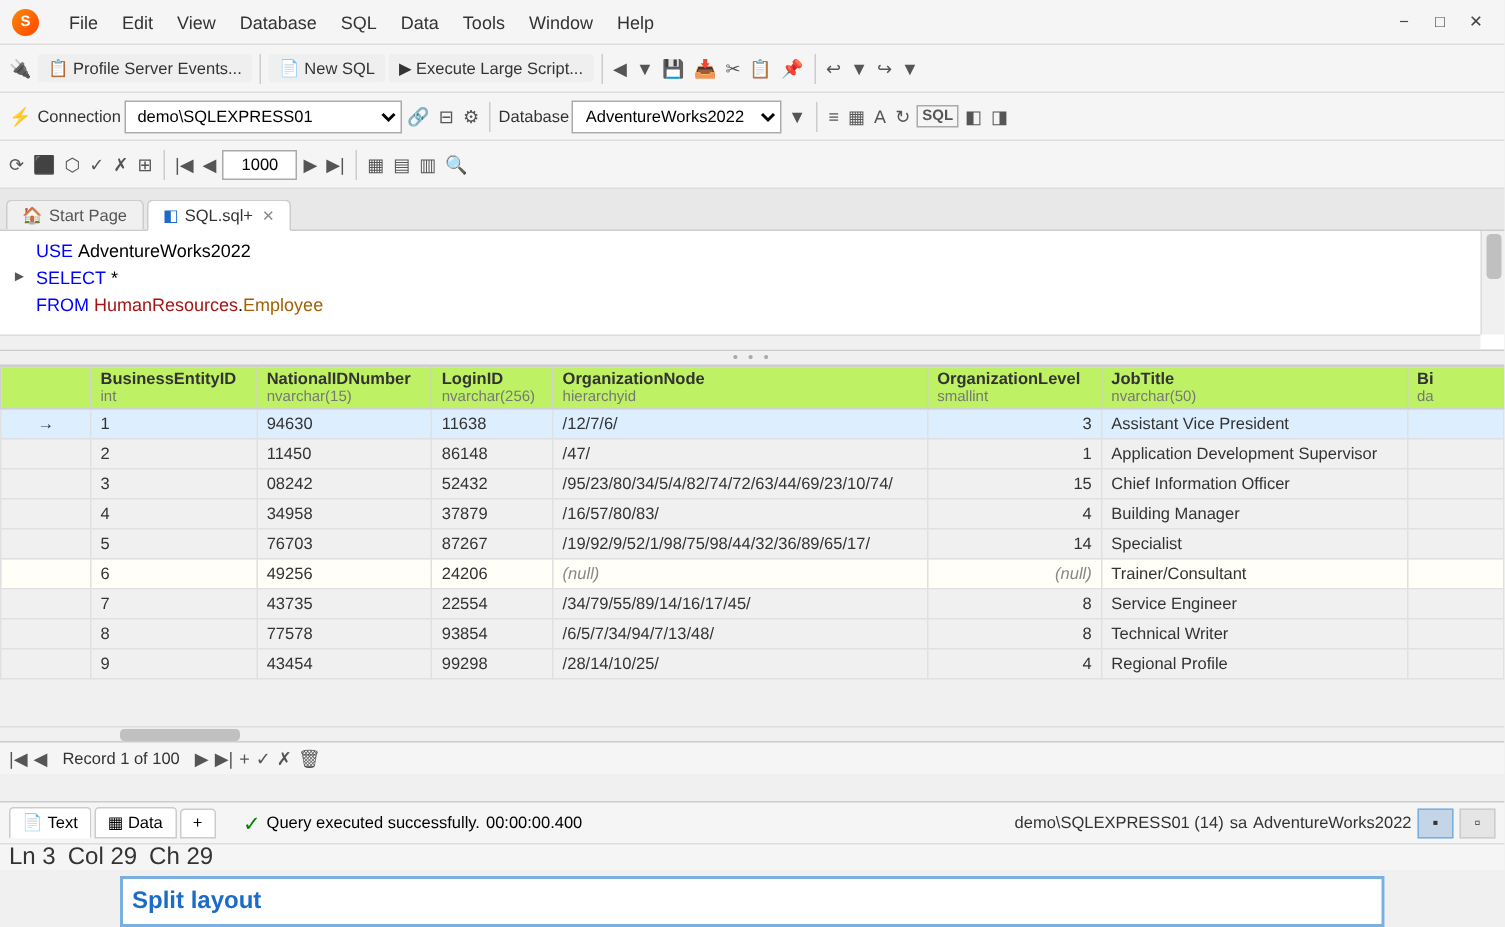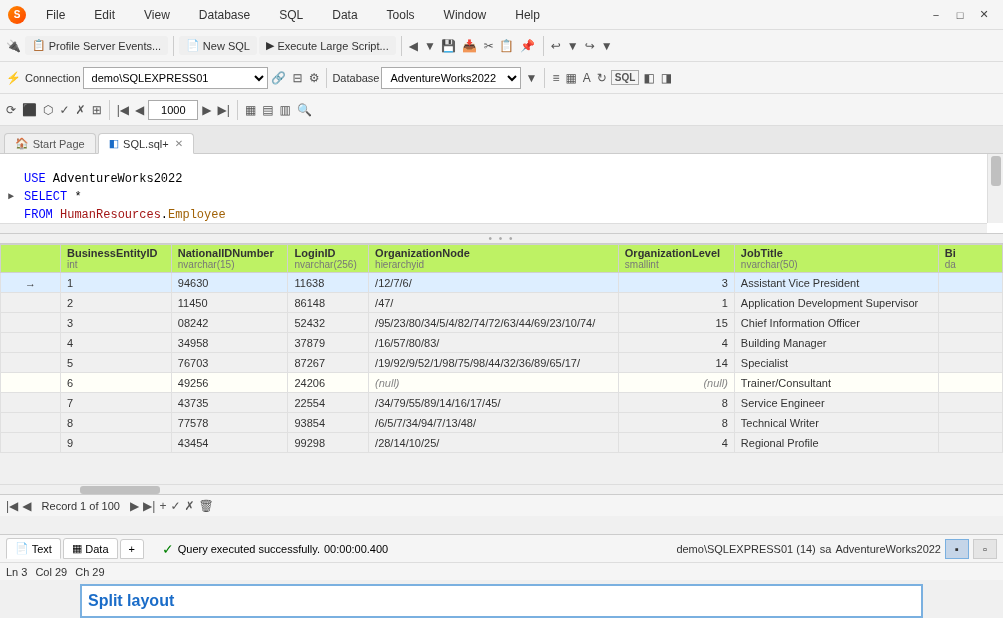--- a/index.html
+++ b/index.html
@@ -1,21 +1,21 @@
 <!DOCTYPE html>
 <html><head>
   <meta charset="utf-8">
   <style>
     * { box-sizing: border-box; margin: 0; padding: 0; }
     body { font-family: 'Segoe UI', sans-serif; font-size: 12px; background: #f0f0f0; width: 1003px; height: 618px; overflow: hidden; }
 
     
     .title-bar { display: flex; align-items: center; background: #f5f5f5; height: 30px; padding: 0 8px; border-bottom: 1px solid #ddd; justify-content: space-between; }
     .title-bar-left { display: flex; align-items: center; gap: 12px; }
-    .title-bar-menu { display: flex; align-items: center; gap: 13px; }
+    .title-bar-menu { display: flex; align-items: center; gap: 0; }
     .menu-item { padding: 2px 8px; font-size: 12px; cursor: pointer; color: #333; }
     .title-bar-controls { display: flex; align-items: center; gap: 2px; }
     .win-btn { width: 22px; height: 22px; display: flex; align-items: center; justify-content: center; cursor: pointer; font-size: 11px; color: #444; }
     .app-logo { width: 18px; height: 18px; background: linear-gradient(135deg, #ff8800, #ff4400); border-radius: 50%; display: flex; align-items: center; justify-content: center; color: white; font-size: 10px; font-weight: bold; }
 
     
     .toolbar-row { display: flex; align-items: center; background: #f5f5f5; border-bottom: 1px solid #ddd; padding: 2px 4px; gap: 2px; height: 32px; }
     .toolbar-btn { display: flex; align-items: center; gap: 3px; padding: 2px 6px; border: 1px solid transparent; border-radius: 3px; cursor: pointer; font-size: 11px; color: #333; white-space: nowrap; }
     .toolbar-sep { width: 1px; height: 20px; background: #ccc; margin: 0 3px; }
     .connection-select { border: 1px solid #aaa; background: white; padding: 1px 4px; font-size: 11px; height: 22px; width: 185px; }
@@ -24,21 +24,21 @@
     .toolbar-small-icon { font-size: 12px; color: #555; padding: 2px; cursor: pointer; }
 
     
     .editor-tabs { display: flex; align-items: flex-end; background: #e8e8e8; border-bottom: 1px solid #ccc; padding: 0 4px; padding-top: 2px; height: 28px; }
     .tab { display: flex; align-items: center; gap: 4px; padding: 3px 10px; border: 1px solid #ccc; border-bottom: none; border-radius: 4px 4px 0 0; cursor: pointer; font-size: 11px; margin-right: 2px; background: #f0f0f0; color: #555; }
     .tab.active { background: white; color: #333; border-bottom: 1px solid white; margin-bottom: -1px; }
     .tab-close { font-size: 10px; color: #888; margin-left: 2px; cursor: pointer; }
 
     
     .editor-area { background: white; height: 80px; border-bottom: 1px solid #ccc; overflow: hidden; position: relative; }
-    .editor-content { padding: 16px 8px; font-family: Liberation Mono, monospace; font-size: 12px; line-height: 18px; }
+    .editor-content { padding: 4px 8px; font-family: Liberation Sans, sans-serif; font-size: 12px; line-height: 18px; }
     .editor-line { display: flex; align-items: center; }
     .line-indicator { width: 16px; color: #aaa; font-size: 10px; }
     .editor-scrollbar-h { position: absolute; bottom: 0; left: 0; right: 16px; height: 10px; background: #f0f0f0; border-top: 1px solid #ddd; }
     .editor-scrollbar-v { position: absolute; top: 0; right: 0; width: 16px; bottom: 10px; background: #f0f0f0; border-left: 1px solid #ddd; }
     .editor-scrollbar-v-thumb { width: 10px; height: 30px; background: #c0c0c0; margin: 2px auto; border-radius: 3px; }
 
     
     .split-handle { height: 10px; background: #f0f0f0; border-bottom: 1px solid #ccc; display: flex; align-items: center; justify-content: center; cursor: ns-resize; }
     .split-handle-dots { color: #aaa; font-size: 10px; letter-spacing: 2px; }
     .data-grid { width: 100%; border-collapse: collapse; font-size: 11px; }
@@ -366,21 +366,21 @@
     </div>
     <div class="status-right">
       <span>demo\SQLEXPRESS01 (14)</span>
       <span>sa</span>
       <span>AdventureWorks2022</span>
       <div class="status-panel-btn active">▪</div>
       <div class="status-panel-btn">▫</div>
     </div>
   </div>
 
-  <div style="display:flex;align-items:center;background:#f5f5f5;border-top:1px solid #ddd;height:18px;padding:0 6px;font-size:11px;color:#333;">
+  <div style="display:flex;align-items:center;background:#f5f5f5;border-top:1px solid #ddd;height:18px;padding:0 6px;font-size:16px;color:#333;">
     <span>Ln 3</span>
     <span style="margin:0 8px;">Col 29</span>
     <span>Ch 29</span>
   </div>
 
   <div style="border:2px solid #7ab0e0;margin:4px 80px 0 80px;padding:6px;background:white;display:flex;align-items:center;">
     <span style="color:#1a6cc8;font-size:16px;font-weight:bold;">Split layout</span>
   </div>
 
 </div>

